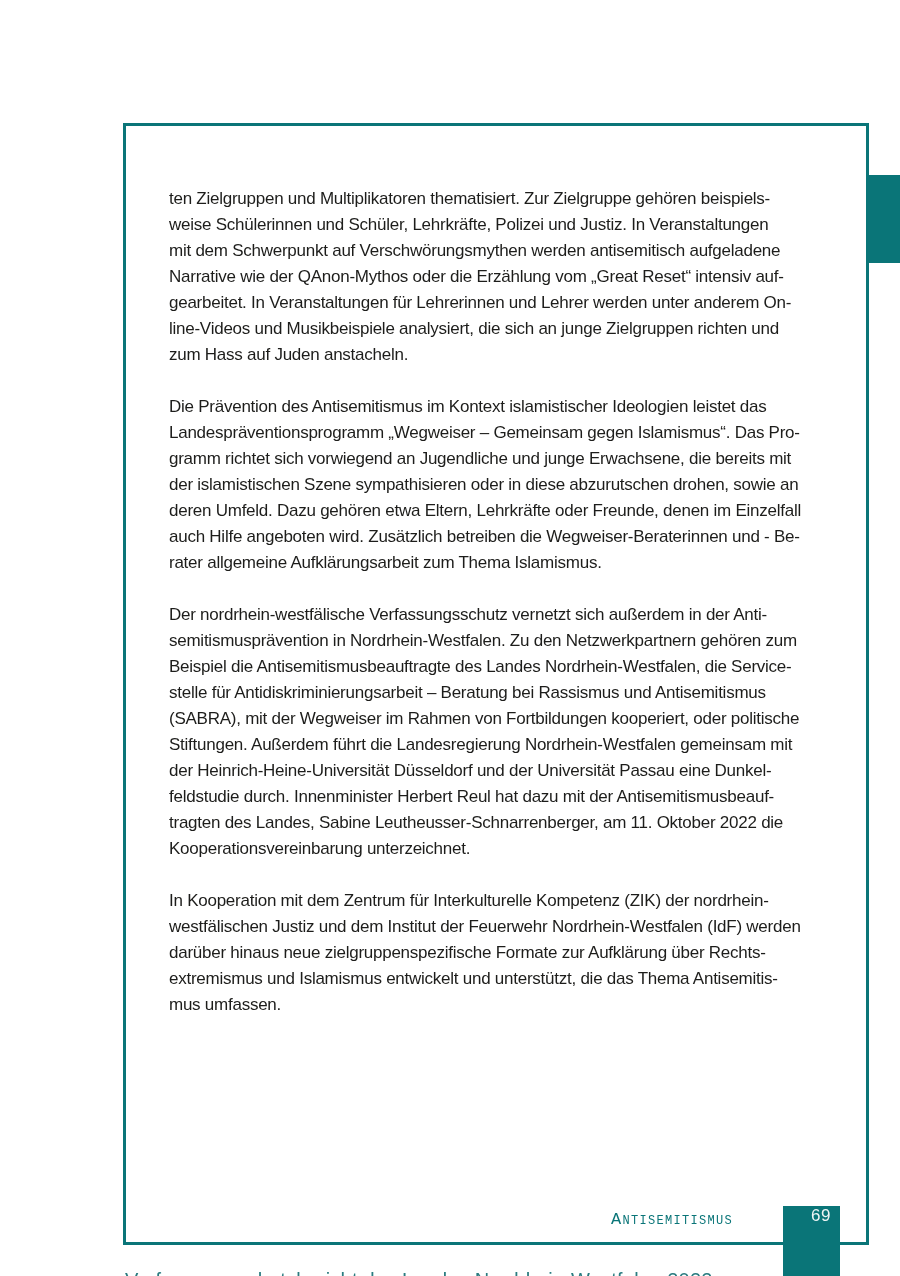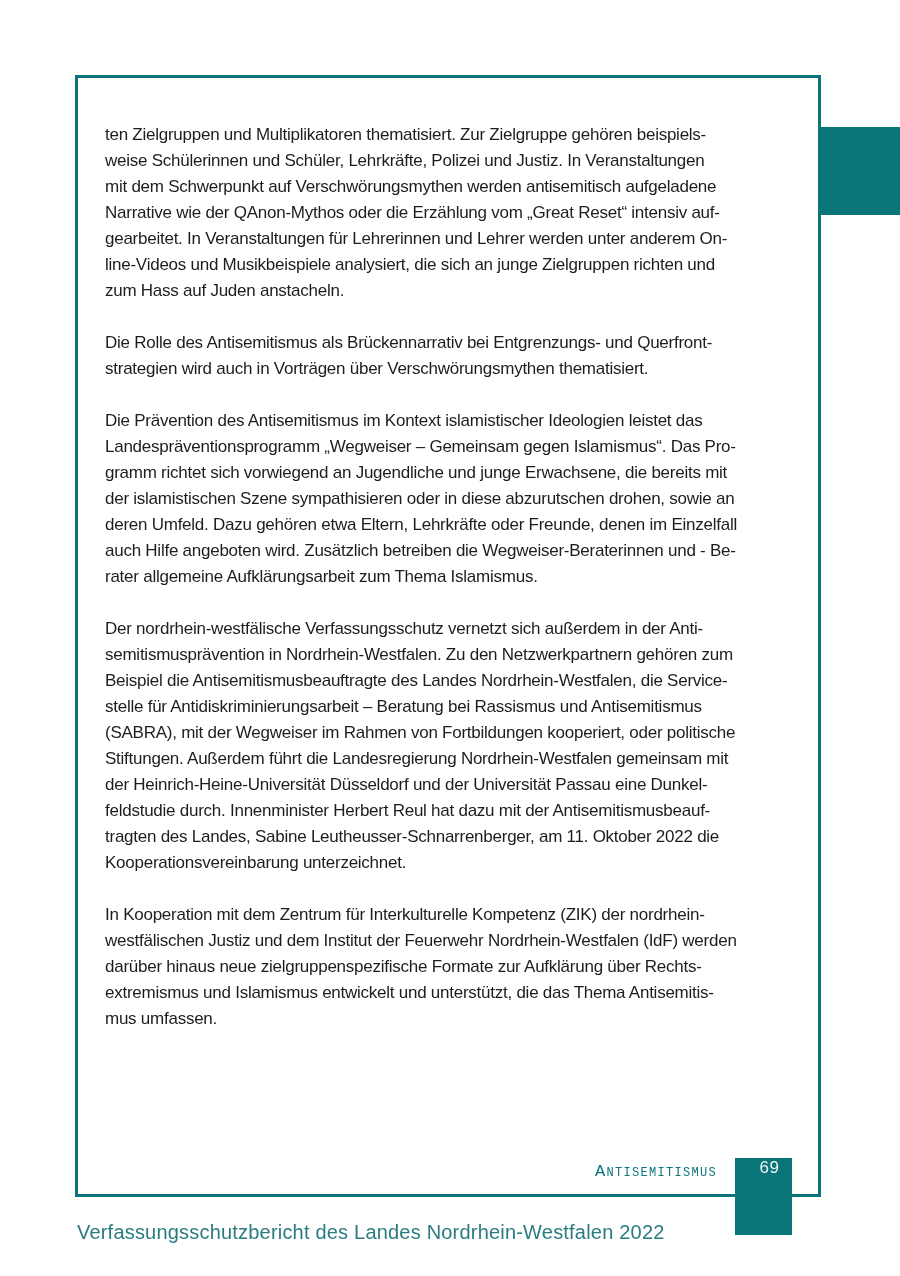--- a/index.html
+++ b/index.html
@@ -1,21 +1,21 @@
 <!DOCTYPE html>
 <html lang="de" style="--teal: #0a7578; --teal-soft: #2a7c80; --body-text: #1d1d1b; --pagenum-text: #eef5f5;"><head>
 <meta charset="utf-8">
 <style>
   :root {
     --teal: #0a7578;
     --teal-soft: #2a7c80;
     --body-text: #1d1d1b;
     --pagenum-text: #eef5f5;
   }
-  * { margin: 0; padding: 0; box-sizing: border-box; }
+  * { margin: 16px; padding: 0; box-sizing: border-box; }
   html, body { background: #ffffff; }
   body {
     width: 900px;
     height: 1276px;
     position: relative;
     font-family: "Liberation Sans", sans-serif;
     overflow: hidden;
   }
   .frame {
     position: absolute;
@@ -94,22 +94,20 @@
   <div class="chapter-tab"></div>
 
   <main class="body-text">
     <p class="para">ten Zielgruppen und Multiplikatoren thematisiert. Zur Zielgruppe gehören beispiels-
 weise Schülerinnen und Schüler, Lehrkräfte, Polizei und Justiz. In Veranstaltungen
 mit dem Schwerpunkt auf Verschwörungsmythen werden antisemitisch aufgeladene
 Narrative wie der QAnon-Mythos oder die Erzählung vom „Great Reset“ intensiv auf-
 gearbeitet. In Veranstaltungen für Lehrerinnen und Lehrer werden unter anderem On-
 line-Videos und Musikbeispiele analysiert, die sich an junge Zielgruppen richten und
 zum Hass auf Juden anstacheln.</p>
-    <p class="para">Die Rolle des Antisemitismus als Brückennarrativ bei Entgrenzungs- und Querfront-
-strategien wird auch in Vorträgen über Verschwörungsmythen thematisiert.</p>
     <p class="para">Die Prävention des Antisemitismus im Kontext islamistischer Ideologien leistet das
 Landespräventionsprogramm „Wegweiser – Gemeinsam gegen Islamismus“. Das Pro-
 gramm richtet sich vorwiegend an Jugendliche und junge Erwachsene, die bereits mit
 der islamistischen Szene sympathisieren oder in diese abzurutschen drohen, sowie an
 deren Umfeld. Dazu gehören etwa Eltern, Lehrkräfte oder Freunde, denen im Einzelfall
 auch Hilfe angeboten wird. Zusätzlich betreiben die Wegweiser-Beraterinnen und - Be-
 rater allgemeine Aufklärungsarbeit zum Thema Islamismus.</p>
     <p class="para">Der nordrhein-westfälische Verfassungsschutz vernetzt sich außerdem in der Anti-
 semitismusprävention in Nordrhein-Westfalen. Zu den Netzwerkpartnern gehören zum
 Beispiel die Antisemitismusbeauftragte des Landes Nordrhein-Westfalen, die Service-

